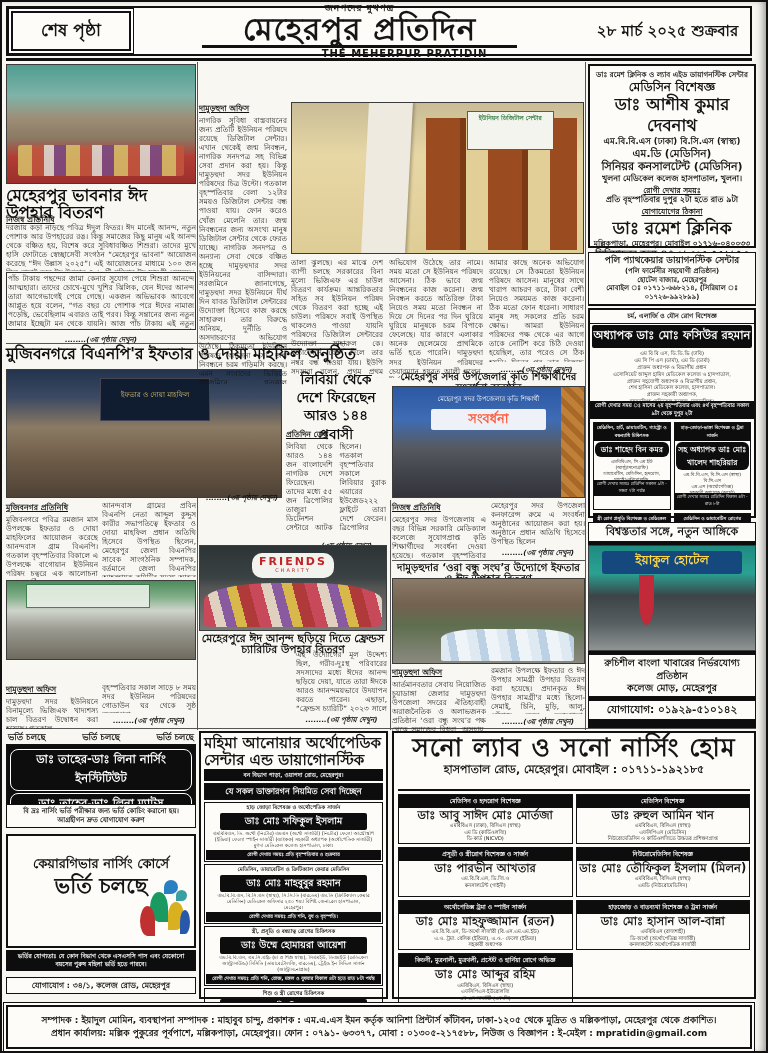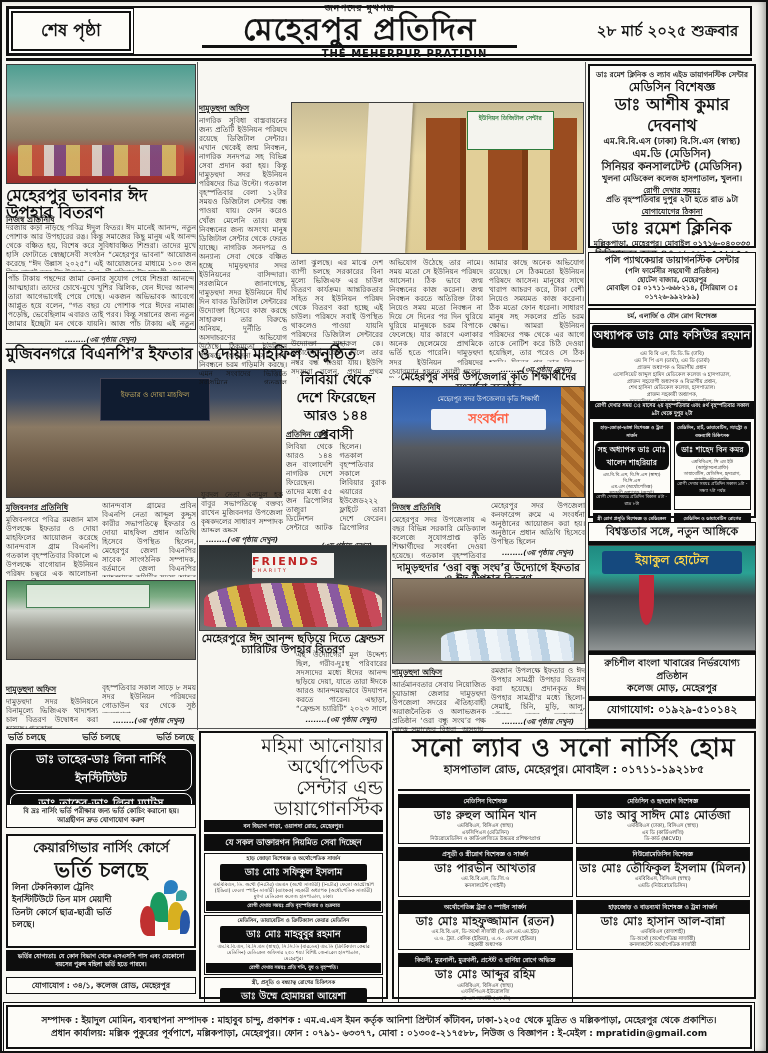--- a/index.html
+++ b/index.html
@@ -43,22 +43,22 @@
       font-size:6px;font-weight:bold;color:#2c7a3a;text-align:center;padding-top:3px;line-height:1.1}
   .ph-bnp{background:linear-gradient(180deg,#24344e 0%,#3c4a62 22%,#8b7a64 45%,#6e5c48 70%,#4e4236 100%)}
   .ph-bnp .ban{position:absolute;left:34%;top:6%;width:40%;height:34%;background:#101c30;border:1px solid #445;
       color:#e8c86a;font-size:7px;text-align:center;padding-top:10px}
   .ph-recep{background:linear-gradient(180deg,#2c58a4 0%,#3f6cb4 30%,#565a60 55%,#3f4248 80%,#32343a 100%)}
   .ph-recep .ban1{position:absolute;left:8%;top:6%;width:84%;font-size:6.5px;color:#fff;text-align:center}
   .ph-recep .ban2{position:absolute;left:20%;top:20%;width:60%;font-size:13px;font-weight:bold;color:#ff5a3c;text-align:center;
       background:#eef2f8;border-radius:2px}
   .ph-recep .edge{position:absolute;right:0;top:0;width:12%;height:100%;background:repeating-linear-gradient(45deg,#c08038 0 6px,#a86828 6px 12px)}
   .ph-friends{background:linear-gradient(180deg,#2e3436 0%,#3a4244 38%,#555 50%,#777 100%)}
-  .ph-friends .sign{position:absolute;left:28%;top:8%;width:44%;height:30%;background:#f2f2ee;border-radius:0;
-      text-align:left;color:#c02424;line-height:1.1;padding-top:3px}
+  .ph-friends .sign{position:absolute;left:28%;top:8%;width:44%;height:30%;background:#f2f2ee;border-radius:10px;
+      text-align:center;color:#c02424;line-height:1.1;padding-top:3px}
   .ph-friends .s1{font-size:11px;font-weight:bold;letter-spacing:2px}
   .ph-friends .s2{font-size:5px;letter-spacing:2px}
   .ph-friends .pile{position:absolute;left:2%;bottom:4%;width:96%;height:52%;border-radius:40% 40% 6% 6%;
       background:repeating-linear-gradient(75deg,#c84a5a 0 12px,#e0d0c0 12px 22px,#8a5aa0 22px 32px,#d8b84a 32px 42px,#b03a3a 42px 54px)}
   .ph-ora{background:linear-gradient(180deg,#8a7a66 0%,#746250 30%,#5e6e4e 55%,#8a8a80 100%)}
   .ph-ora .pks{position:absolute;left:25%;bottom:2%;width:70%;height:38%;border-radius:30% 30% 4% 4%;
       background:repeating-linear-gradient(80deg,#dfe9f2 0 10px,#bcd2e4 10px 18px,#eef4f8 18px 30px)}
   .ph-rice{background:linear-gradient(180deg,#4c8a5c 0%,#7fae86 20%,#cfd4cc 38%,#9a9a90 62%,#6f6a60 100%)}
   .ph-rice .ban{position:absolute;left:10%;top:4%;width:66%;height:30%;background:#e9f0e6;border:1px solid #3a7a4a;opacity:.9}
   .ph-hotel{background:linear-gradient(180deg,#1f8a80 0%,#2aa294 26%,#3c4448 48%,#565e60 74%,#8f9494 100%)}
@@ -97,31 +97,31 @@
   .mc-hrs{background:#0d0d0d;color:#fff;font-size:4.3px;text-align:center;padding:1px}
   .hotel-head{font-size:11px;font-weight:bold}
   .hotel-cap{font-size:9.5px;font-weight:bold;line-height:1.3}
   .hotel-con{font-size:10.5px;font-weight:bold}
   
   .bstrip{display:flex;justify-content:space-between;font-size:8.5px;font-weight:bold;padding:0 2px}
   .taher{background:#0d0d0d;color:#fff;text-align:center;padding:3px 2px;border:2px solid #111}
   .taher .l1{font-size:11.5px;font-weight:bold;border:1px solid #fff;border-radius:8px;padding:1px 2px}
   .taher .l2{font-size:11px;font-weight:bold;margin-top:2px;border:1px solid #fff;border-radius:8px;padding:1px 2px}
   .note{font-size:6.8px;font-weight:bold;text-align:center;border:1px solid #111;padding:2px;line-height:1.3;background:#fdfcf8}
-  .cg{border:2px solid #111;background:#fdfcf8;padding:2px 4px;position:relative}
+  .cg{border:2px solid #111;background:#fdfcf8;padding:18px 4px;position:relative}
   .cg-t{font-size:13px;font-weight:bold;text-align:center}
   .cg-a{font-size:21px;font-weight:bold;text-align:center;line-height:1.05}
   .cg-b{font-size:8.5px;font-weight:bold;line-height:1.45;width:68%}
   .cg-logo{position:absolute;right:4px;top:44px;width:52px;height:58px}
   .cg-logo i{position:absolute;border-radius:50% 50% 50% 0}
   .elig{background:#0d0d0d;color:#fff;font-size:6px;font-weight:bold;text-align:center;padding:2px 3px;line-height:1.4}
   .contact{border:1px solid #111;font-size:7.8px;font-weight:bold;text-align:center;padding:1px;background:#fdfcf8}
   
   .mah{padding:2px 3px}
-  .mah-t{font-size:19px;font-weight:normal;text-align:right;line-height:1.1}
+  .mah-t{font-size:15px;font-weight:bold;text-align:left;line-height:1.1}
   .mah-addr{background:#0d0d0d;color:#fff;font-size:5.8px;font-weight:bold;text-align:center;padding:1px;margin-top:1px}
   .mah-strip{border:1px solid #111;background:#0d0d0d;color:#fff;font-size:8.2px;font-weight:bold;text-align:center;padding:1px;margin-top:2px}
   .mah-sec{border:1px solid #111;margin-top:2px;padding:1px}
   .ms-spec{font-size:5.4px;font-weight:bold;text-align:center}
   .ms-name{background:#0d0d0d;color:#fff;font-size:9.5px;font-weight:bold;text-align:center;margin:1px 14px;padding:1px 0;border-radius:2px}
   .ms-deg{font-size:4.8px;text-align:center;line-height:1.3;white-space:pre-line}
   .ms-hrs{background:#0d0d0d;color:#fff;font-size:4.8px;font-weight:bold;text-align:center;padding:1px;margin-top:1px}
   
   .sono{padding:2px 4px}
   .sono-t{font-size:25px;font-weight:bold;text-align:center;line-height:1.05;letter-spacing:1px}
@@ -181,21 +181,20 @@
   <div class="abs headline" style="left:4px;top:344px;width:340px;font-size:15.5px;white-space:nowrap">মুজিবনগরে বিএনপি'র ইফতার ও দোয়া মাহফিল অনুষ্ঠিত</div>
   <div class="photo ph-bnp" style="left:4px;top:367px;width:276px;height:129px">
     <div class="ban">ইফতার ও দোয়া মাহফিল</div>
   </div>
   <div class="abs" style="left:4px;top:499px;width:92px">
     <div class="byline">মুজিবনগর প্রতিনিধি</div>
     <div class="bt clip" style="height:66px">মুজিবনগরে পবিত্র রমজান মাস উপলক্ষে ইফতার ও দোয়া মাহফিলের আয়োজন করেছে আনন্দবাস গ্রাম বিএনপি। গতকাল বৃহস্পতিবার বিকালে এ উপলক্ষে বাগোয়ান ইউনিয়ন পরিষদ চত্বরে এক আলোচনা সভা অনুষ্ঠিত হয়।</div>
   </div>
   <div class="abs bt clip" style="left:100px;top:499px;width:94px;height:76px">আনন্দবাস গ্রামের প্রবিন বিএনপি নেতা আব্দুল কুদ্দুস কারীর সভাপতিত্বে ইফতার ও দোয়া মাহফিল প্রধান অতিথি হিসেবে উপস্থিত ছিলেন, মেহেরপুর জেলা বিএনপির সাবেক সাংগঠনিক সম্পাদক, বর্তমানে জেলা বিএনপির আহব্বায়ক কমিটির সদস্য আব্দুর রশিদ।</div>
   <div class="abs" style="left:199px;top:488px;width:82px">
-    <div class="bt clip" style="height:42px">যুবদল নেতা এনামুল হক বাবুর সভাপতিত্বে বক্তব্য রাখেন মুজিবনগর উপজেলা কৃষকদলের সাধারণ সম্পাদক আব্দুল কুদ্দুস,</div>
     <div class="cont">........(৩য় পৃষ্ঠায় দেখুন)</div>
   </div>
 
   <div class="photo ph-rice" style="left:4px;top:578px;width:190px;height:80px">
     <div class="ban"></div>
   </div>
   <div class="abs" style="left:4px;top:681px;width:92px">
     <div class="byline">দামুড়হুদা অফিস</div>
     <div class="bt clip" style="height:32px">দামুড়হুদা সদর ইউনিয়নে বিনামূল্যে ভিজিএফ খাদ্যশস্য চাল বিতরণ উদ্বোধন করা হয়েছে। গতকাল</div>
   </div>
@@ -300,36 +299,36 @@
 এম সি পি এস (ডার্মা), এম ডি (ডার্মা)
 প্রাক্তন অধ্যাপক ও বিভাগীয় প্রধান
 এসোসিয়েট আব্দুল হামিদ মেডিকেল কলেজ ও হাসপাতাল,
 প্রাক্তন সহযোগী অধ্যাপক ও বিভাগীয় প্রধান,
 শেখ হাসিনা মেডিকেল কলেজ, হাসপাতাল।
 প্রাক্তন সহকারী অধ্যাপক,
 ময়মনসিংহ মেডিকেল কলেজ, ময়মনসিংহ।</div>
     <div class="strip-inv">রোগী দেখার সময় ঃ মাসের ২য় বৃহস্পতিবার এবং ৪র্থ বৃহস্পতিবার সকাল ৯টা থেকে দুপুর ২টা</div>
     <div class="mini-grid">
       <div class="mini-card">
-        <div class="mc-spec">হাড়-জোড়া-ভাঙ্গা বিশেষজ্ঞ ও ট্রমা সার্জন</div>
-        <div class="mc-name">সহ অধ্যাপক ডাঃ মোঃ খালেদ শাহরিয়ার</div>
-        <div class="mc-deg clip" style="height:22px">এম.বি.বি.এস, বি.সি.এস (স্বাস্থ্য) বি.সি.এস
-এম.এস (অর্থোপেডিক্স)
-সহকারী অধ্যাপক (অর্থো)</div>
-        <div class="mc-hrs">রোগী দেখার সময়ঃ প্রতিদিন বিকাল ৪টা - রাত ৮টা</div>
-      </div>
-      <div class="mini-card">
         <div class="mc-spec">মেডিসিন, হার্ট, ডায়াবেটিস, গ্যাস্ট্রো ও বক্ষব্যাধি চিকিৎসক</div>
         <div class="mc-name">ডাঃ শাহেদ বিন কমর</div>
         <div class="mc-deg clip" style="height:22px">এমবিবিএস, সি এম ইউ (আল্ট্রাসনোগ্রাফি)
 ডায়াবেটিস, মেডিসিন, হৃদরোগ, গ্যাস্ট্রোএন্টারোলজি,
 চর্ম, কিডনী, শিশু বিষয়ে বিশেষ প্রশিক্ষণপ্রাপ্ত ও সিসি
 প্রশিক্ষণ
 ট্রেইন্ড মেডিকেল কলেজ হাসপাতাল</div>
         <div class="mc-hrs">রোগী দেখার সময়ঃ প্রতিদিন সকাল ৯টা - সন্ধ্যা ৭টা পর্যন্ত</div>
+      </div>
+      <div class="mini-card">
+        <div class="mc-spec">হাড়-জোড়া-ভাঙ্গা বিশেষজ্ঞ ও ট্রমা সার্জন</div>
+        <div class="mc-name">সহ অধ্যাপক ডাঃ মোঃ খালেদ শাহরিয়ার</div>
+        <div class="mc-deg clip" style="height:22px">এম.বি.বি.এস, বি.সি.এস (স্বাস্থ্য) বি.সি.এস
+এম.এস (অর্থোপেডিক্স)
+সহকারী অধ্যাপক (অর্থো)</div>
+        <div class="mc-hrs">রোগী দেখার সময়ঃ প্রতিদিন বিকাল ৪টা - রাত ৮টা</div>
       </div>
       <div class="mini-card">
         <div class="mc-spec">স্ত্রী রোগ প্রসূতি বিশেষজ্ঞ ও মেডিকেল অফিসার</div>
         <div class="mc-name">ডাঃ সৈয়দা আনিকা আমিন ইমা</div>
         <div class="mc-deg clip" style="height:22px">এমবিবিএস, ডিএমইউ (আল্ট্রাসনোগ্রাফি)
 সিসিডি (বারডেম এন্ড পিজি)
 এইচ এম ও
 খুলনা মেডিকেল কলেজ হাসপাতাল, খুলনা</div>
         <div class="mc-hrs">রোগী দেখেনঃ প্রতিদিন সকাল ৯টা - সন্ধ্যা ৭টা পর্যন্ত</div>
       </div>
@@ -374,21 +373,20 @@
     <span>ভর্তি চলছে</span>
   </div>
   <div class="abs taher" style="left:4px;top:742px;width:190px;height:70px">
     <div class="l1">ডাঃ তাহের-ডাঃ লিনা নার্সিং ইনস্টিটিউট</div>
     <div class="l2">ডাঃ তাহের-ডাঃ লিনা ম্যাটস</div>
   </div>
   <div class="abs note" style="left:4px;top:802px;width:190px">বি দ্রঃ নার্সিং ভর্তি পরীক্ষার জন্য ভর্তি কোচিং করানো হয়। আগ্রহীগন দ্রুত যোগাযোগ করুণ</div>
   <div class="abs cg" style="left:4px;top:832px;width:190px;height:114px">
     <div class="cg-t">কেয়ারগিভার নার্সিং কোর্সে</div>
     <div class="cg-a">ভর্তি চলছে</div>
-    <div class="cg-b">লিনা টেকনিক্যাল ট্রেনিং ইনস্টিটিউটে তিন মাস মেয়াদী তিনটা কোর্সে ছাত্র-ছাত্রী ভর্তি চলছে।</div>
     <div class="cg-logo">
       <i style="left:26px;top:0;width:14px;height:14px;background:#2a7fc0"></i>
       <i style="left:38px;top:10px;width:11px;height:11px;background:#38a0a0"></i>
       <i style="left:12px;top:12px;width:18px;height:30px;background:#1a9a60;border-radius:50% 50% 0 50%"></i>
       <i style="left:30px;top:22px;width:16px;height:28px;background:#d8b020;border-radius:50% 50% 50% 0"></i>
       <i style="left:2px;top:26px;width:15px;height:30px;background:#c03030;border-radius:50% 50% 0 50%"></i>
       <i style="left:42px;top:30px;width:10px;height:24px;background:#2858a8;border-radius:50% 50% 50% 0"></i>
     </div>
   </div>
   <div class="abs elig" style="left:4px;top:948px;width:190px">ভর্তির যোগ্যতাঃ যে কোন বিভাগ থেকে এসএসসি পাস এবং যেকোনো বয়সের পুরুষ মহিলা ভর্তি হতে পারবে।</div>
@@ -430,32 +428,32 @@
 জেনারেল হাসপাতাল, মেহেরপুর। এক্স মেডিকেল অফিসার, ইবনে সিনা
 হাসপাতাল, ধানমন্ডি, ঢাকা</div>
     </div>
   </div>
 
   <div class="adbox sono" style="left:390px;top:729px;width:364px;height:268px">
     <div class="sono-t">সনো ল্যাব ও সনো নার্সিং হোম</div>
     <div class="sono-a">হাসপাতাল রোড, মেহেরপুর। মোবাইল : ০১৭১১-১৯২১৮৫</div>
     <div class="sono-grid">
       <div class="sc">
+        <div class="sc-spec">মেডিসিন ও হৃদরোগ বিশেষজ্ঞ</div>
+        <div class="sc-name">ডাঃ আবু সাঈদ মোঃ মোর্তজা</div>
+        <div class="sc-deg clip" style="height:21px">এমবিবিএস (ঢাকা), বিসিএস (স্বাস্থ্য)
+এম ডি (কার্ডিওলজি)
+ডি-কার্ড (NICVD)</div>
+      </div>
+      <div class="sc">
         <div class="sc-spec">মেডিসিন বিশেষজ্ঞ</div>
         <div class="sc-name">ডাঃ রুহুল আমিন খান</div>
         <div class="sc-deg clip" style="height:21px">এমবিবিএস, বিসিএস (স্বাস্থ্য)
 এফসিপিএস (মেডিসিন)
 নিউরোমেডিসিন ও কার্ডিওলজিতে উচ্চতর প্রশিক্ষণপ্রাপ্ত</div>
-      </div>
-      <div class="sc">
-        <div class="sc-spec">মেডিসিন ও হৃদরোগ বিশেষজ্ঞ</div>
-        <div class="sc-name">ডাঃ আবু সাঈদ মোঃ মোর্তজা</div>
-        <div class="sc-deg clip" style="height:21px">এমবিবিএস (ঢাকা), বিসিএস (স্বাস্থ্য)
-এম ডি (কার্ডিওলজি)
-ডি-কার্ড (NICVD)</div>
       </div>
       <div class="sc">
         <div class="sc-spec">প্রসূতী ও স্ত্রীরোগ বিশেষজ্ঞ ও সার্জন</div>
         <div class="sc-name">ডাঃ পারভীন আখতার</div>
         <div class="sc-deg clip" style="height:21px">এম.বি.বি.এস, ডি.জি.ও
 কনসালটেন্ট (গাইনী)</div>
       </div>
       <div class="sc">
         <div class="sc-spec">নিউরোমেডিসিন বিশেষজ্ঞ</div>
         <div class="sc-name">ডাঃ মোঃ তৌফিকুল ইসলাম (মিলন)</div>

